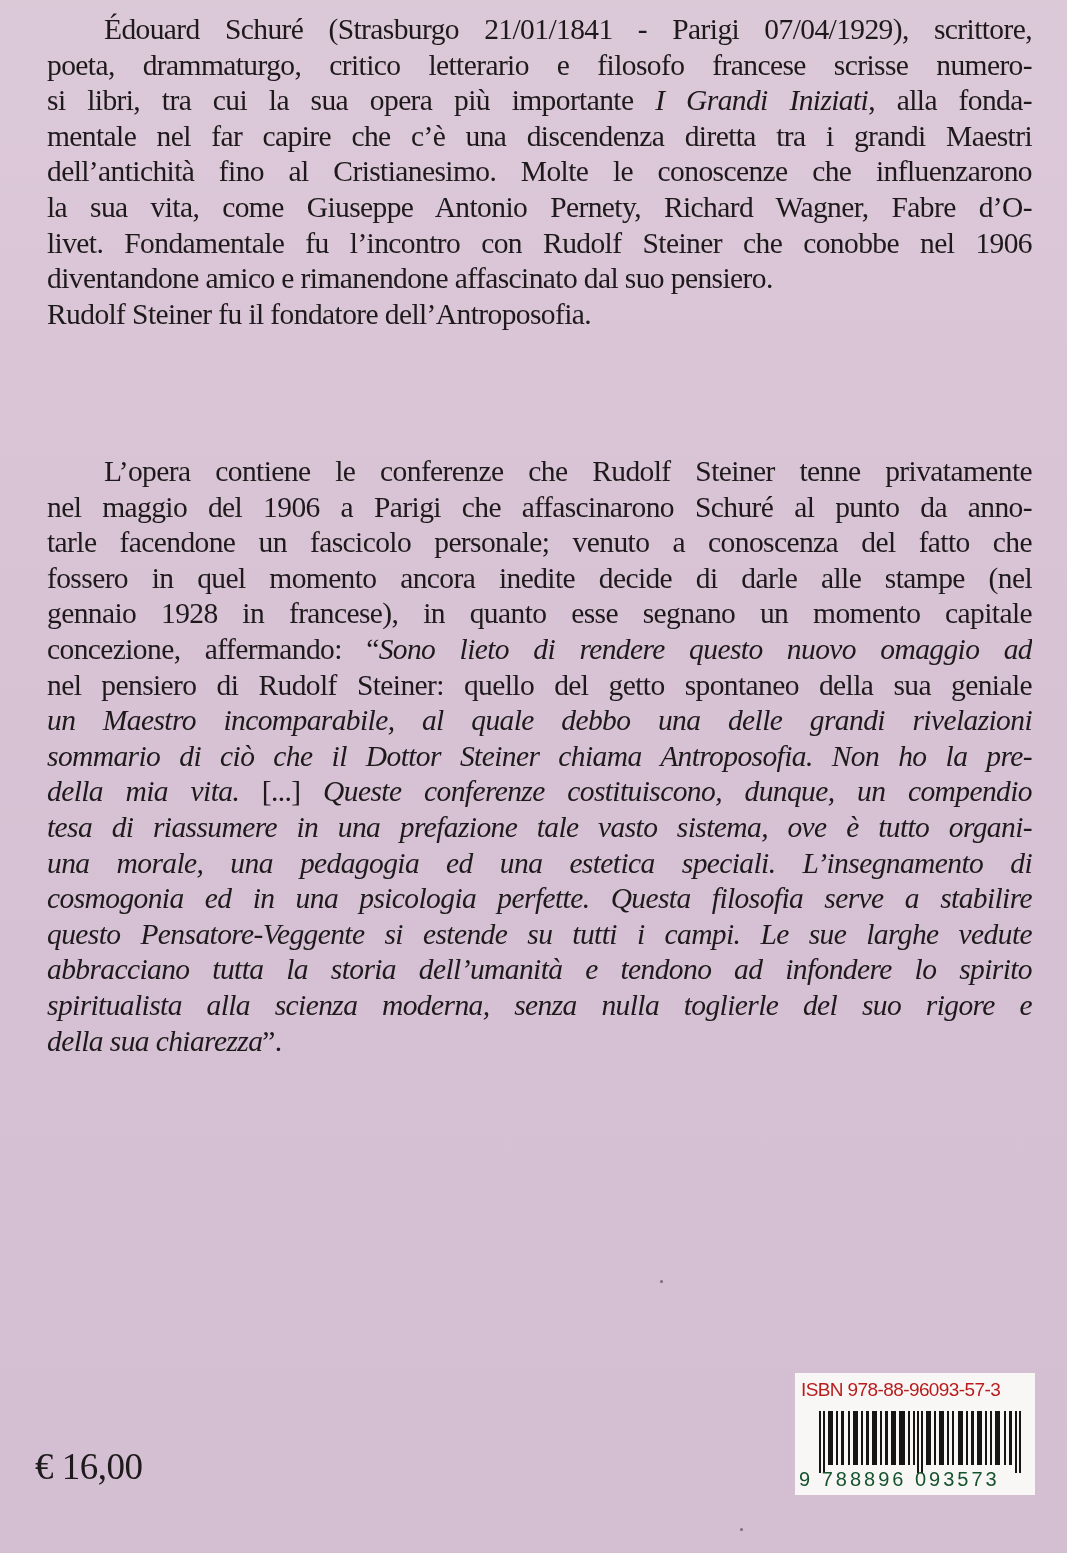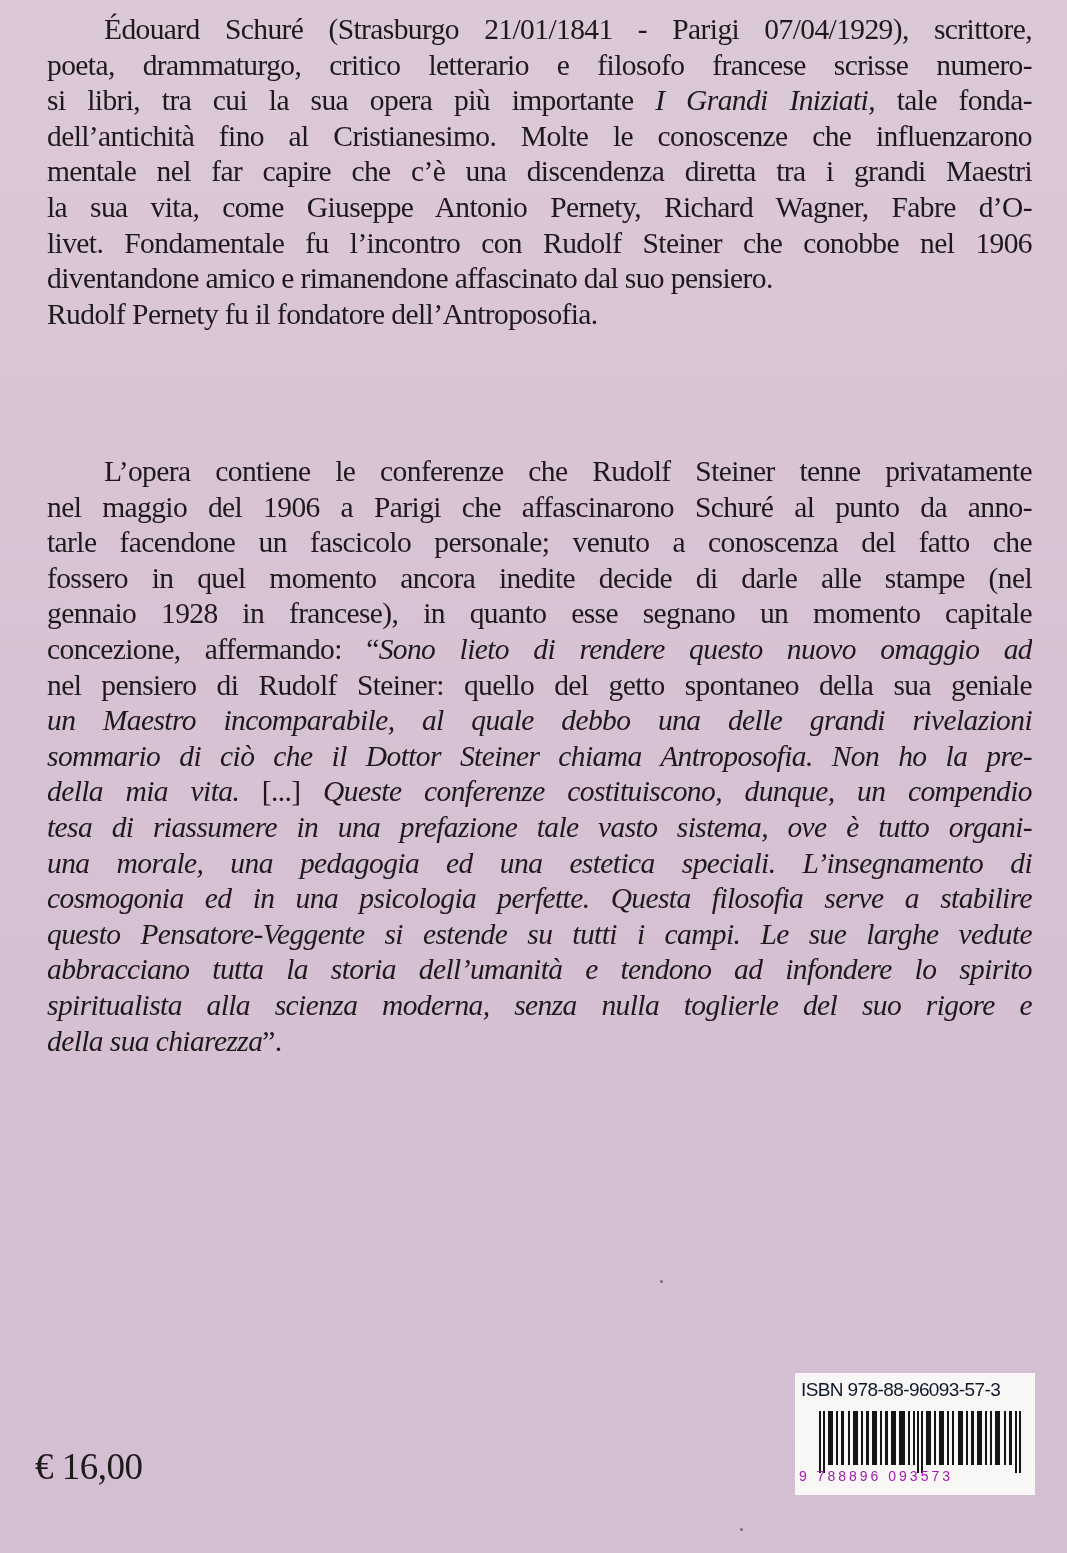--- a/index.html
+++ b/index.html
@@ -25,45 +25,45 @@
   .price {
     position:absolute; left:35px; top:1445px;
     font-size:37px; letter-spacing:-0.5px;
   }
   .barcode-box {
     position:absolute; left:795px; top:1373px; width:240px; height:122px;
     background:#f8f7f6;
   }
   .isbn-label {
     position:absolute; left:6px; top:6px; font-family:"Liberation Sans","DejaVu Sans",sans-serif;
-    font-size:19px; letter-spacing:-0.6px; color:#0f172a;
+    font-size:19px; letter-spacing:-0.6px; color:#b91c1c;
   }
   .bars { position:absolute; left:24px; top:38px; width:210px; height:62px; }
   .bar-digits {
     position:absolute; left:4px; top:95px; width:232px;
-    font-family:"Liberation Sans","DejaVu Sans",sans-serif; font-size:14px; color:#a21caf;
+    font-family:"Liberation Sans","DejaVu Sans",sans-serif; font-size:20px; color:#14532d;
     letter-spacing:3px;
   }
   .speck { position:absolute; width:3px; height:3px; background:#7a6a74; border-radius:50%; }
 </style>
 </head>
 <body>
 
 <div class="page">
 
   <div class="p" id="para1">
     <span class="line just indent">Édouard Schuré (Strasburgo 21/01/1841 - Parigi 07/04/1929), scrittore,</span>
     <span class="line just">poeta, drammaturgo, critico letterario e filosofo francese scrisse numero-</span>
-    <span class="line just"><span>si libri, tra cui la sua opera più importante </span><span class="it">I Grandi Iniziati</span><span>, tale fonda-</span></span>
+    <span class="line just"><span>si libri, tra cui la sua opera più importante </span><span class="it">I Grandi Iniziati</span><span>, alla fonda-</span></span>
+    <span class="line just">mentale nel far capire che c’è una discendenza diretta tra i grandi Maestri</span>
     <span class="line just">dell’antichità fino al Cristianesimo. Molte le conoscenze che influenzarono</span>
-    <span class="line just">mentale nel far capire che c’è una discendenza diretta tra i grandi Maestri</span>
     <span class="line just">la sua vita, come Giuseppe Antonio Pernety, Richard Wagner, Fabre d’O-</span>
     <span class="line just">livet. Fondamentale fu l’incontro con Rudolf Steiner che conobbe nel 1906</span>
     <span class="line">diventandone amico e rimanendone affascinato dal suo pensiero.</span>
-    <span class="line">Rudolf Pernety fu il fondatore dell’Antroposofia.</span>
+    <span class="line">Rudolf Steiner fu il fondatore dell’Antroposofia.</span>
   </div>
 
   <div class="p" id="para2">
     <span class="line just indent">L’opera contiene le conferenze che Rudolf Steiner tenne privatamente</span>
     <span class="line just">nel maggio del 1906 a Parigi che affascinarono Schuré al punto da anno-</span>
     <span class="line just">tarle facendone un fascicolo personale; venuto a conoscenza del fatto che</span>
     <span class="line just">fossero in quel momento ancora inedite decide di darle alle stampe (nel</span>
     <span class="line just">gennaio 1928 in francese), in quanto esse segnano un momento capitale</span>
     <span class="line just"><span>concezione, affermando: “</span><span class="it">Sono lieto di rendere questo nuovo omaggio ad</span></span>
     <span class="line just">nel pensiero di Rudolf Steiner: quello del getto spontaneo della sua geniale</span>

